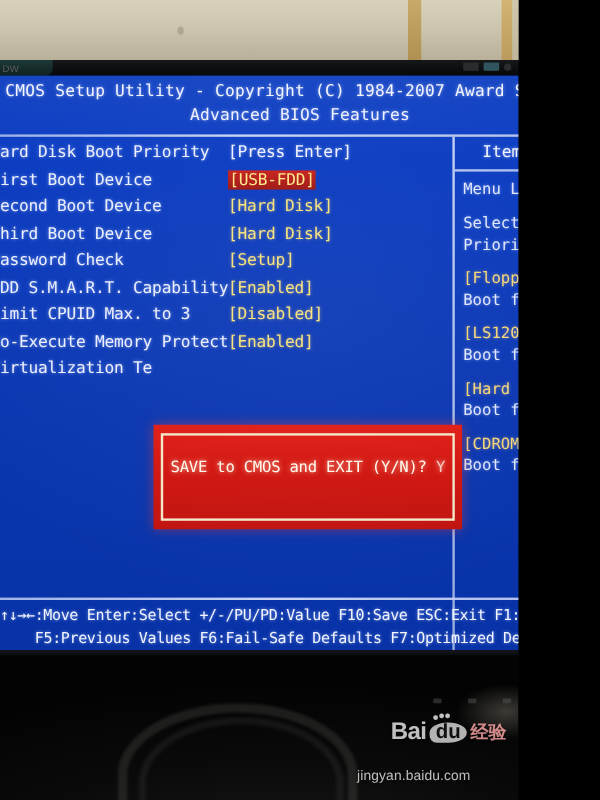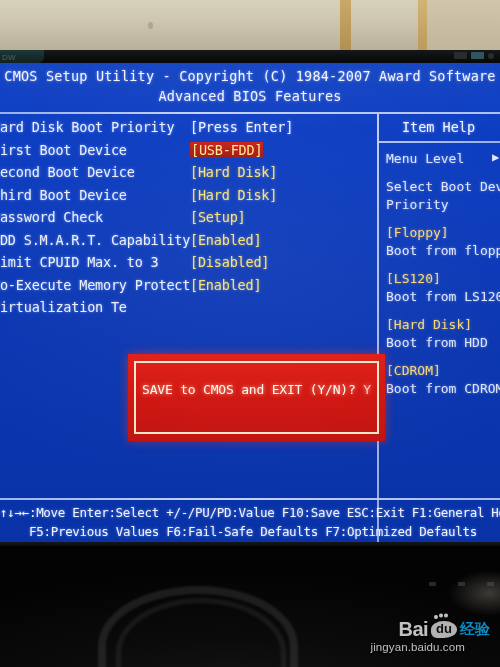--- a/index.html
+++ b/index.html
@@ -4,21 +4,21 @@
 <style>
   * { margin:0; padding:0; box-sizing:border-box; }
   html,body {
     width:500px; height:667px; overflow:hidden;
     background:#000;
     font-family:"DejaVu Sans Mono","Liberation Mono",monospace;
   }
 
   
   #photo {
-    position:relative; width:500px; height:667px; overflow:hidden;
+    position:relative; width:432px; height:667px; overflow:hidden;
     background:#050505;
   }
 
   
   .wall {
     position:absolute; left:0; top:0; width:500px; height:50px;
     background:linear-gradient(180deg,#d9d2bb 0%, #cdc5ad 45%, #b9b09a 100%);
   }
   .wall-seam {
     position:absolute; top:0; width:11px; height:50px;
@@ -206,36 +206,36 @@
 
   
   .wm { position:absolute; right:10px; bottom:14px; text-align:left; opacity:.82; }
   .wm-row { display:flex; align-items:center; gap:3px;padding-left:28px; }
   .wm-bai {
     color:#e9e9e9; font-size:20px; font-weight:bold;
     font-family:"Liberation Sans",sans-serif; letter-spacing:-.5px;
     text-shadow:0 1px 2px rgba(0,0,0,.8);
   }
   .wm-du {
-    background:#d8d8d8; color:#121212; font-size:13px; font-weight:bold;
+    background:#d8d8d8; color:#121212; font-size:17px; font-weight:bold;
     font-family:"Liberation Sans",sans-serif;
     border-radius:50% 50% 50% 6px; padding:1px 5px 2px 5px; line-height:14px;
     position:relative;
   }
   .wm-paw { position:absolute; left:3px; top:-6px; display:flex; gap:1.5px; }
   .wm-paw i { width:3.5px;height:4px;background:#e9e9e9;border-radius:50%; display:block;}
   .wm-paw i:nth-child(2){ transform:translateY(-1.5px); }
   .wm-paw i:nth-child(3){ transform:translateY(-1.5px); }
   .wm-cn {
-    color:#0ea5e9; font-size:15px; font-weight:bold;
+    color:#fca5a5; font-size:15px; font-weight:bold;
     font-family:"DejaVu Sans","Liberation Sans",sans-serif;
     text-shadow:0 1px 2px rgba(0,0,0,.8);
   }
   .wm-url {
-    color:#e4e4e4; font-size:11.5px; margin-top:0;
+    color:#e4e4e4; font-size:11.5px; margin-top:19px;
     font-family:"Liberation Sans",sans-serif; letter-spacing:.1px;
     text-shadow:0 1px 2px rgba(0,0,0,.8);
   }
 </style>
 </head>
 <body>
 
 <div id="photo">
 
   <div class="wall">

